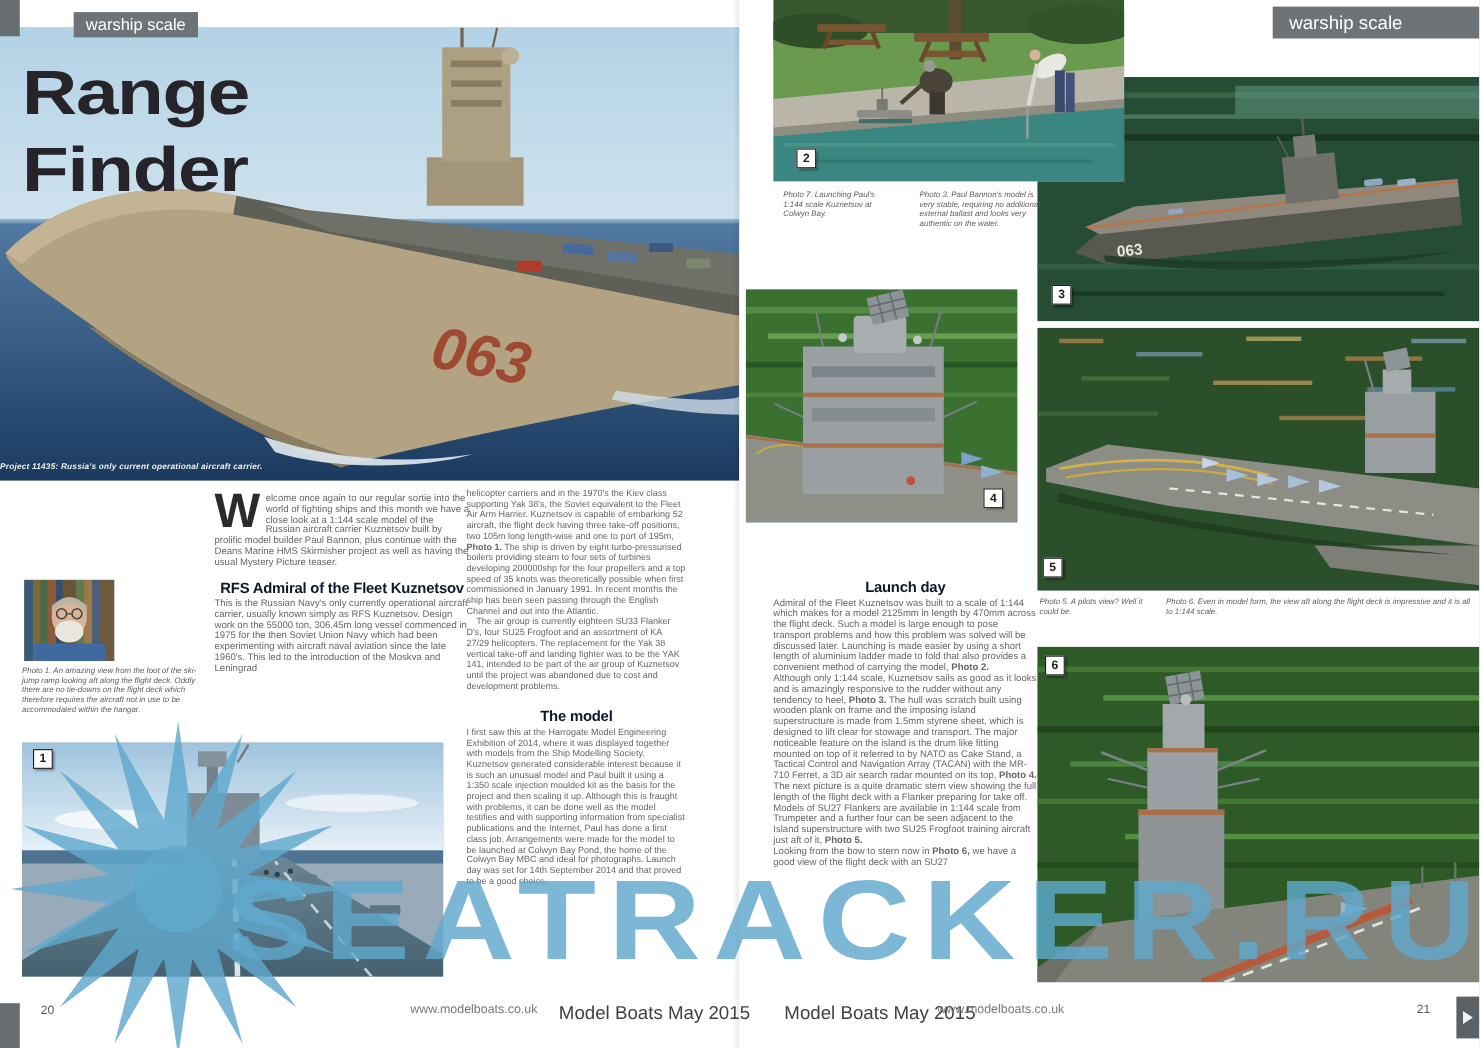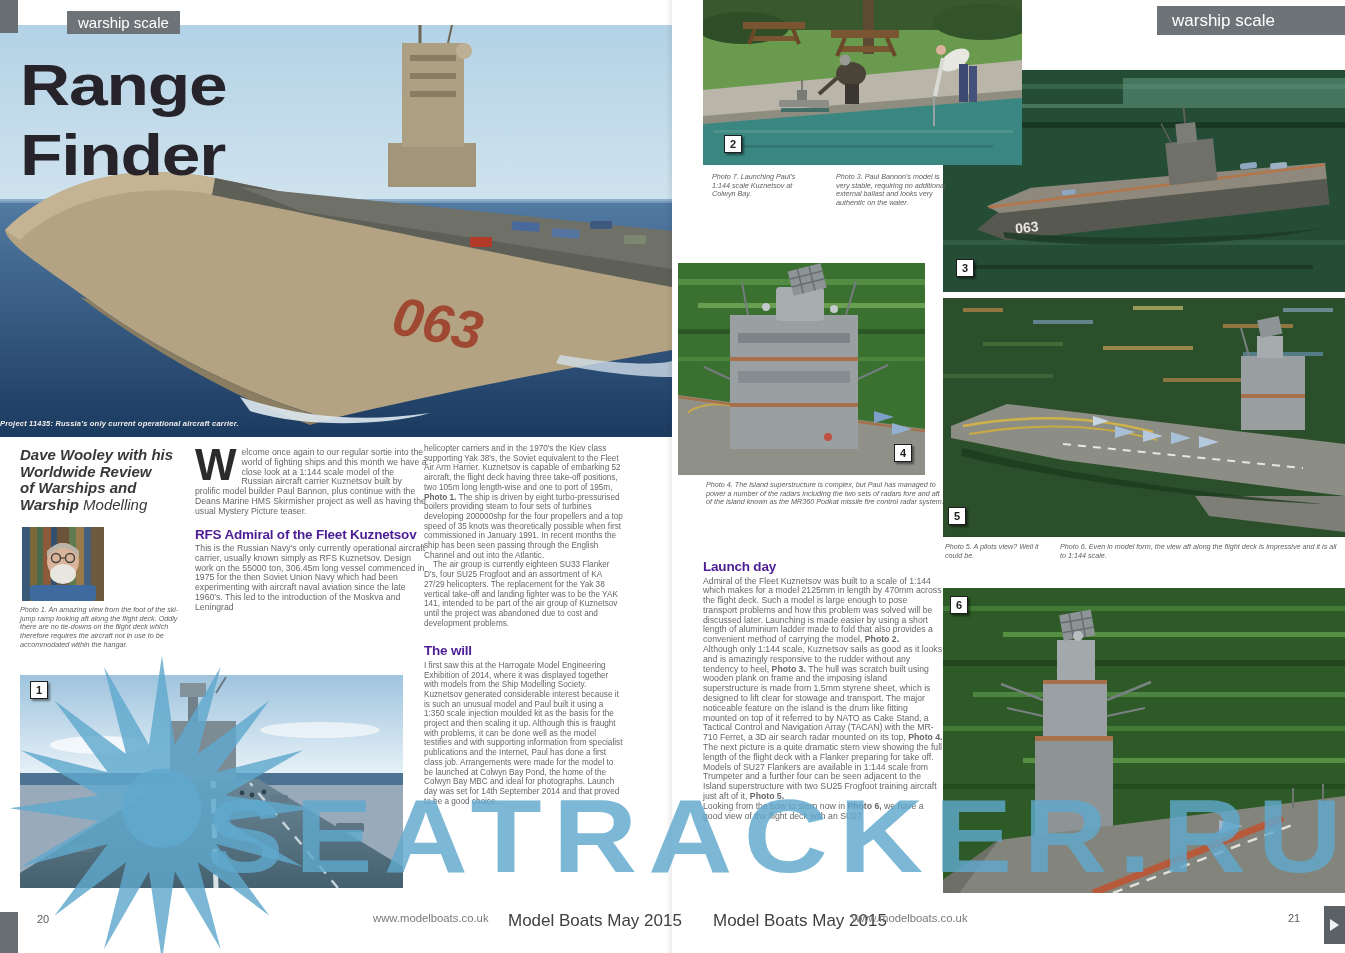--- a/index.html
+++ b/index.html
@@ -18,22 +18,22 @@
                 color:#f2f0ea;font-style:italic;font-weight:bold;font-size:7.5px;letter-spacing:.2px;}
   .byline{position:absolute;left:20px;top:447px;width:180px;z-index:2;
           color:#38383b;font-style:italic;font-weight:bold;font-size:15px;line-height:16.5px;}
   .byline .light{font-weight:normal;}
   .cap{position:absolute;z-index:2;color:#5f6062;font-style:italic;
        font-size:7.2px;line-height:8.7px;}
   .body-col{position:absolute;z-index:2;color:#66676a;font-size:8.7px;line-height:9.8px;}
   .body-col p{margin:0;}
   .dropcap{float:left;font-size:44px;line-height:32px;font-weight:bold;color:#2b2b2d;
            margin:1px 5px 0 0;}
-  h3.sec{margin:11px 0 3px 0;color:#4c1d95;font-size:13.5px;line-height:13.5px;
-         font-weight:bold;letter-spacing:-.2px;}
+  h3.sec{margin:11px 0 3px 0;color:#0f172a;font-size:13.5px;line-height:13.5px;
+         font-weight:bold;letter-spacing:-.2px;text-align:center;}
   .indent{text-indent:9px;}
   .num-badge{position:absolute;z-index:7;width:18px;height:18px;background:#fdfdfd;
              border:1.5px solid #1d1d1d;box-shadow:2px 2px 2px rgba(0,0,0,.45);
              display:flex;align-items:center;justify-content:center;
              font-size:11px;font-weight:bold;color:#1d1d1d;}
   .footer-txt{position:absolute;z-index:6;font-size:11.3px;color:#77787b;}
   .footer-issue{position:absolute;z-index:6;font-size:17px;font-weight:normal;color:#3f4042;}
   .pageno{position:absolute;z-index:6;font-size:11px;color:#58595b;}
   .arrow-tab{position:absolute;left:1324px;top:906px;width:21px;height:38px;background:#5c6165;
              z-index:6;display:flex;align-items:center;justify-content:center;}
@@ -99,26 +99,20 @@
       </g>
     </svg>
     <div class="main-caption">Project 11435: Russia's only current operational aircraft carrier.</div>
   </div>
 
   <div class="title" style="left:20px;top:50px;">
     <span style="display:block;">Range</span>
     <span style="display:block;">Finder</span>
   </div>
 
-  <div class="byline">
-    <span style="display:block;">Dave Wooley with his</span>
-    <span style="display:block;">Worldwide Review</span>
-    <span style="display:block;">of Warships and</span>
-    <span style="display:block;"><span>Warship </span><span class="light">Modelling</span></span>
-  </div>
 
   <div class="photo" style="left:22px;top:527px;width:82px;height:74px;">
     <svg viewBox="0 0 82 74" preserveAspectRatio="none">
       <rect x="0" y="0" width="82" height="74" fill="#6a5338"></rect>
       <g>
         <rect x="0" y="0" width="8" height="74" fill="#3a5a7a"></rect>
           <rect x="8" y="0" width="7" height="74" fill="#7a6a3a"></rect>
         <rect x="15" y="0" width="6" height="74" fill="#4a6a4a"></rect>
           <rect x="21" y="0" width="8" height="74" fill="#8a5a3a"></rect>
         <rect x="29" y="0" width="6" height="74" fill="#35506e"></rect>
@@ -141,21 +135,21 @@
 
   <div class="body-col" style="left:195px;top:448px;width:232px;">
     <p><span class="dropcap">W</span><span>elcome once again to our regular sortie into the world of fighting ships and this month we have a close look at a 1:144 scale model of the Russian aircraft carrier Kuznetsov built by prolific model builder Paul Bannon, plus continue with the Deans Marine HMS Skirmisher project as well as having the usual Mystery Picture teaser.</span></p>
     <h3 class="sec">RFS Admiral of the Fleet Kuznetsov</h3>
     <p>This is the Russian Navy's only currently operational aircraft carrier, usually known simply as RFS Kuznetsov. Design work on the 55000 ton, 306.45m long vessel commenced in 1975 for the then Soviet Union Navy which had been experimenting with aircraft naval aviation since the late 1960's. This led to the introduction of the Moskva and Leningrad</p>
   </div>
 
   <div class="body-col" style="left:424px;top:444px;width:200px;font-size:8.2px;line-height:9.7px;">
     <p><span>helicopter carriers and in the 1970's the Kiev class supporting Yak 38's, the Soviet equivalent to the Fleet Air Arm Harrier. Kuznetsov is capable of embarking 52 aircraft, the flight deck having three take-off positions, two 105m long length-wise and one to port of 195m, </span><b>Photo 1.</b><span> The ship is driven by eight turbo-pressurised boilers providing steam to four sets of turbines developing 200000shp for the four propellers and a top speed of 35 knots was theoretically possible when first commissioned in January 1991. In recent months the ship has been seen passing through the English Channel and out into the Atlantic.</span></p>
     <p class="indent">The air group is currently eighteen SU33 Flanker D's, four SU25 Frogfoot and an assortment of KA 27/29 helicopters. The replacement for the Yak 38 vertical take-off and landing fighter was to be the YAK 141, intended to be part of the air group of Kuznetsov until the project was abandoned due to cost and development problems.</p>
-    <h3 class="sec" style="margin-top:16px;">The will</h3>
+    <h3 class="sec" style="margin-top:16px;">The model</h3>
     <p>I first saw this at the Harrogate Model Engineering Exhibition of 2014, where it was displayed together with models from the Ship Modelling Society. Kuznetsov generated considerable interest because it is such an unusual model and Paul built it using a 1:350 scale injection moulded kit as the basis for the project and then scaling it up. Although this is fraught with problems, it can be done well as the model testifies and with supporting information from specialist publications and the Internet, Paul has done a first class job. Arrangements were made for the model to be launched at Colwyn Bay Pond, the home of the Colwyn Bay MBC and ideal for photographs. Launch day was set for 14th September 2014 and that proved to be a good choice.</p>
   </div>
 
   <div class="photo" style="left:20px;top:675px;width:383px;height:213px;">
     <svg viewBox="0 0 383 213" preserveAspectRatio="none">
       <defs>
         <linearGradient id="sky1" x1="0" y1="0" x2="0" y2="1">
           <stop offset="0" stop-color="#9fc4de"></stop>
             <stop offset="1" stop-color="#e9f2f8"></stop>
         </linearGradient>
@@ -305,23 +299,22 @@
       </g>
       <g>
         <polygon points="196,148 216,154 196,160" fill="#7ea0c8"></polygon>
         <polygon points="214,160 234,166 214,172" fill="#92b0d0"></polygon>
         <circle cx="150" cy="174" r="4" fill="#c05040"></circle>
       </g>
     </svg>
   </div>
   <div class="num-badge" style="left:894px;top:444px;">4</div>
 
-  <div class="cap" style="left:706px;top:481px;width:238px;">Photo 4. The island superstructure is complex, but Paul has managed to power a number of the radars including the two sets of radars fore and aft of the island known as the MR360 Podkat missile fire control radar system.</div>
-
-  <div class="body-col" style="left:703px;top:527px;width:240px;margin-top:33px;">
+
+  <div class="body-col" style="left:703px;top:527px;width:240px;">
     <h3 class="sec" style="margin-top:0;">Launch day</h3>
     <p><span>Admiral of the Fleet Kuznetsov was built to a scale of 1:144 which makes for a model 2125mm in length by 470mm across the flight deck. Such a model is large enough to pose transport problems and how this problem was solved will be discussed later. Launching is made easier by using a short length of aluminium ladder made to fold that also provides a convenient method of carrying the model, </span><b>Photo 2.</b></p>
     <p><span>Although only 1:144 scale, Kuznetsov sails as good as it looks and is amazingly responsive to the rudder without any tendency to heel, </span><b>Photo 3.</b><span> The hull was scratch built using wooden plank on frame and the imposing island superstructure is made from 1.5mm styrene sheet, which is designed to lift clear for stowage and transport. The major noticeable feature on the island is the drum like fitting mounted on top of it referred to by NATO as Cake Stand, a Tactical Control and Navigation Array (TACAN) with the MR-710 Ferret, a 3D air search radar mounted on its top, </span><b>Photo 4.</b></p>
     <p><span>The next picture is a quite dramatic stern view showing the full length of the flight deck with a Flanker preparing for take off. Models of SU27 Flankers are available in 1:144 scale from Trumpeter and a further four can be seen adjacent to the Island superstructure with two SU25 Frogfoot training aircraft just aft of it, </span><b>Photo 5.</b></p>
     <p><span>Looking from the bow to stern now in </span><b>Photo 6,</b><span> we have a good view of the flight deck with an SU27</span></p>
   </div>
 
   <div class="photo" style="left:943px;top:298px;width:402px;height:239px;">
     <svg viewBox="0 0 402 239" preserveAspectRatio="none">
       <rect x="0" y="0" width="402" height="239" fill="#2b4f2b"></rect>

